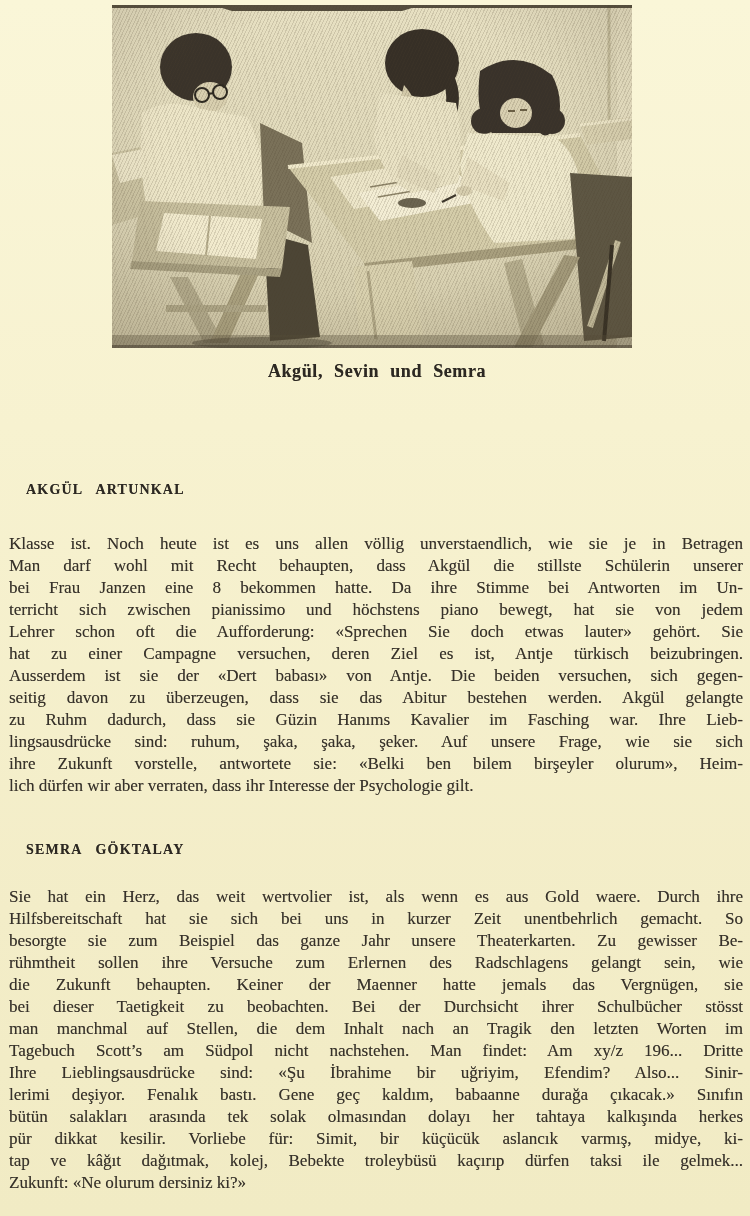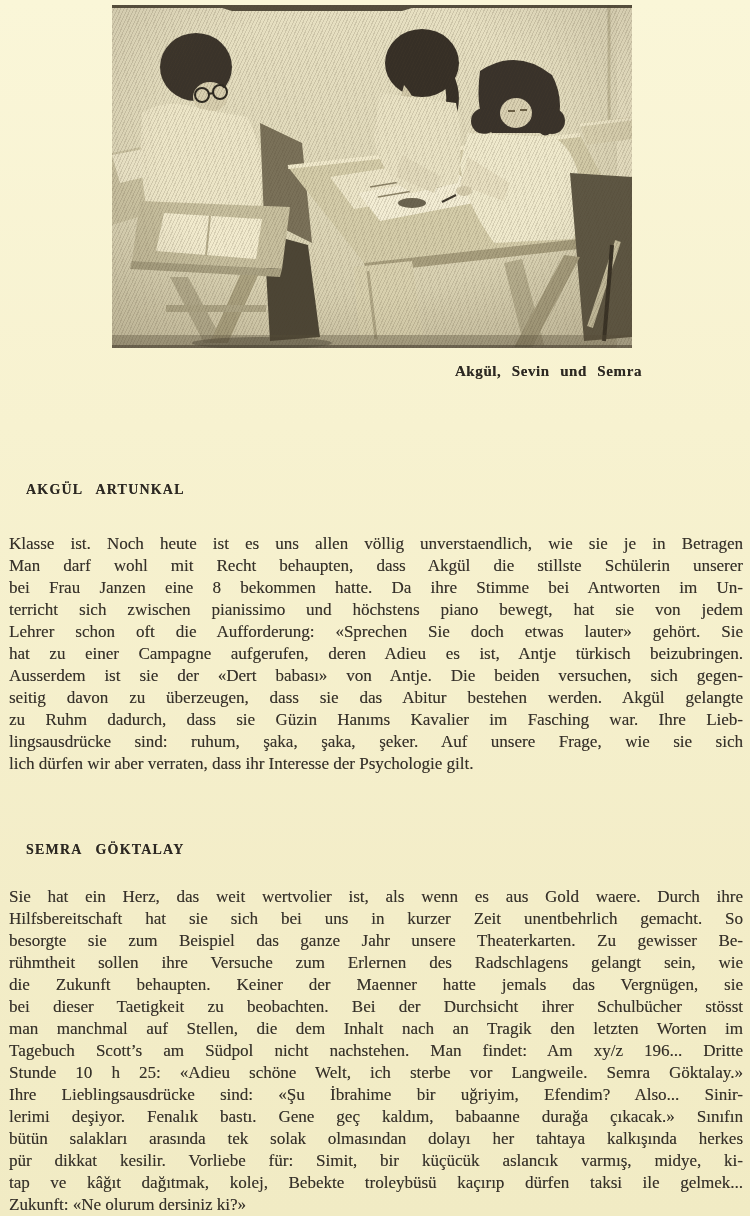--- a/index.html
+++ b/index.html
@@ -14,21 +14,21 @@
   .halftone {
     position:absolute; inset:0; pointer-events:none;
     background: repeating-linear-gradient(115deg, rgba(74,62,44,0.16) 0px, rgba(74,62,44,0.16) 1px, rgba(0,0,0,0) 1px, rgba(0,0,0,0) 3px);
   }
   .vignette {
     position:absolute; inset:0; pointer-events:none;
     background: radial-gradient(ellipse at 48% 42%, rgba(0,0,0,0) 52%, rgba(84,72,50,0.22) 100%);
   }
   .caption {
     position:absolute; left:112px; top:359px; width:530px;
-    text-align:right; font-weight:bold; font-size:15px; line-height:24px;
+    text-align:center; font-weight:bold; font-size:18px; line-height:24px;
     letter-spacing:0.6px; word-spacing:6px; color:#2c2822;
     text-shadow:0 0 0.6px rgba(50,44,36,0.55);
   }
   .heading {
     position:absolute; left:26px; font-size:14px; font-weight:bold;
     letter-spacing:1.2px; word-spacing:9px; color:#2c2822;
     text-shadow:0 0 0.6px rgba(50,44,36,0.55);
   }
   #heading-1 { top:482px; }
   #heading-2 { top:842px; }
@@ -136,39 +136,39 @@
 
   <div class="caption">Akgül, Sevin und Semra</div>
 
   <div class="heading" id="heading-1">AKGÜL ARTUNKAL</div>
   <div class="para" id="para-1">
     <div class="line">Klasse ist. Noch heute ist es uns allen völlig unverstaendlich, wie sie je in Betragen</div>
     <div class="line">Man darf wohl mit Recht behaupten, dass Akgül die stillste Schülerin unserer</div>
     <div class="line">bei Frau Janzen eine 8 bekommen hatte. Da ihre Stimme bei Antworten im Un-</div>
     <div class="line">terricht sich zwischen pianissimo und höchstens piano bewegt, hat sie von jedem</div>
     <div class="line">Lehrer schon oft die Aufforderung: «Sprechen Sie doch etwas lauter» gehört. Sie</div>
-    <div class="line">hat zu einer Campagne aufgerufen, deren Adieu es ist, Antje türkisch beizubringen.</div>
+    <div class="line">hat zu einer Campagne versuchen, deren Ziel es ist, Antje türkisch beizubringen.</div>
     <div class="line">Ausserdem ist sie der «Dert babası» von Antje. Die beiden versuchen, sich gegen-</div>
     <div class="line">seitig davon zu überzeugen, dass sie das Abitur bestehen werden. Akgül gelangte</div>
     <div class="line">zu Ruhm dadurch, dass sie Güzin Hanıms Kavalier im Fasching war. Ihre Lieb-</div>
     <div class="line">lingsausdrücke sind: ruhum, şaka, şaka, şeker. Auf unsere Frage, wie sie sich</div>
+    <div class="line">ihre Zukunft vorstelle, antwortete sie: «Belki ben bilem birşeyler olurum», Heim-</div>
     <div class="line last">lich dürfen wir aber verraten, dass ihr Interesse der Psychologie gilt.</div>
   </div>
 
   <div class="heading" id="heading-2">SEMRA GÖKTALAY</div>
   <div class="para" id="para-2">
     <div class="line">Sie hat ein Herz, das weit wertvolier ist, als wenn es aus Gold waere. Durch ihre</div>
     <div class="line">Hilfsbereitschaft hat sie sich bei uns in kurzer Zeit unentbehrlich gemacht. So</div>
     <div class="line">besorgte sie zum Beispiel das ganze Jahr unsere Theaterkarten. Zu gewisser Be-</div>
     <div class="line">rühmtheit sollen ihre Versuche zum Erlernen des Radschlagens gelangt sein, wie</div>
     <div class="line">die Zukunft behaupten. Keiner der Maenner hatte jemals das Vergnügen, sie</div>
     <div class="line">bei dieser Taetigkeit zu beobachten. Bei der Durchsicht ihrer Schulbücher stösst</div>
     <div class="line">man manchmal auf Stellen, die dem Inhalt nach an Tragik den letzten Worten im</div>
     <div class="line">Tagebuch Scott’s am Südpol nicht nachstehen. Man findet: Am xy/z 196... Dritte</div>
-    <div class="line">Stunde 10 h 25: «Adieu schöne Welt, ich sterbe vor Langweile. Semra Göktalay.»</div>
     <div class="line">Ihre Lieblingsausdrücke sind: «Şu İbrahime bir uğriyim, Efendim? Also... Sinir-</div>
     <div class="line">lerimi deşiyor. Fenalık bastı. Gene geç kaldım, babaanne durağa çıkacak.» Sınıfın</div>
     <div class="line">bütün salakları arasında tek solak olmasından dolayı her tahtaya kalkışında herkes</div>
     <div class="line">pür dikkat kesilir. Vorliebe für: Simit, bir küçücük aslancık varmış, midye, ki-</div>
     <div class="line">tap ve kâğıt dağıtmak, kolej, Bebekte troleybüsü kaçırıp dürfen taksi ile gelmek...</div>
     <div class="line last">Zukunft: «Ne olurum dersiniz ki?»</div>
   </div>
 
 </div>
 

